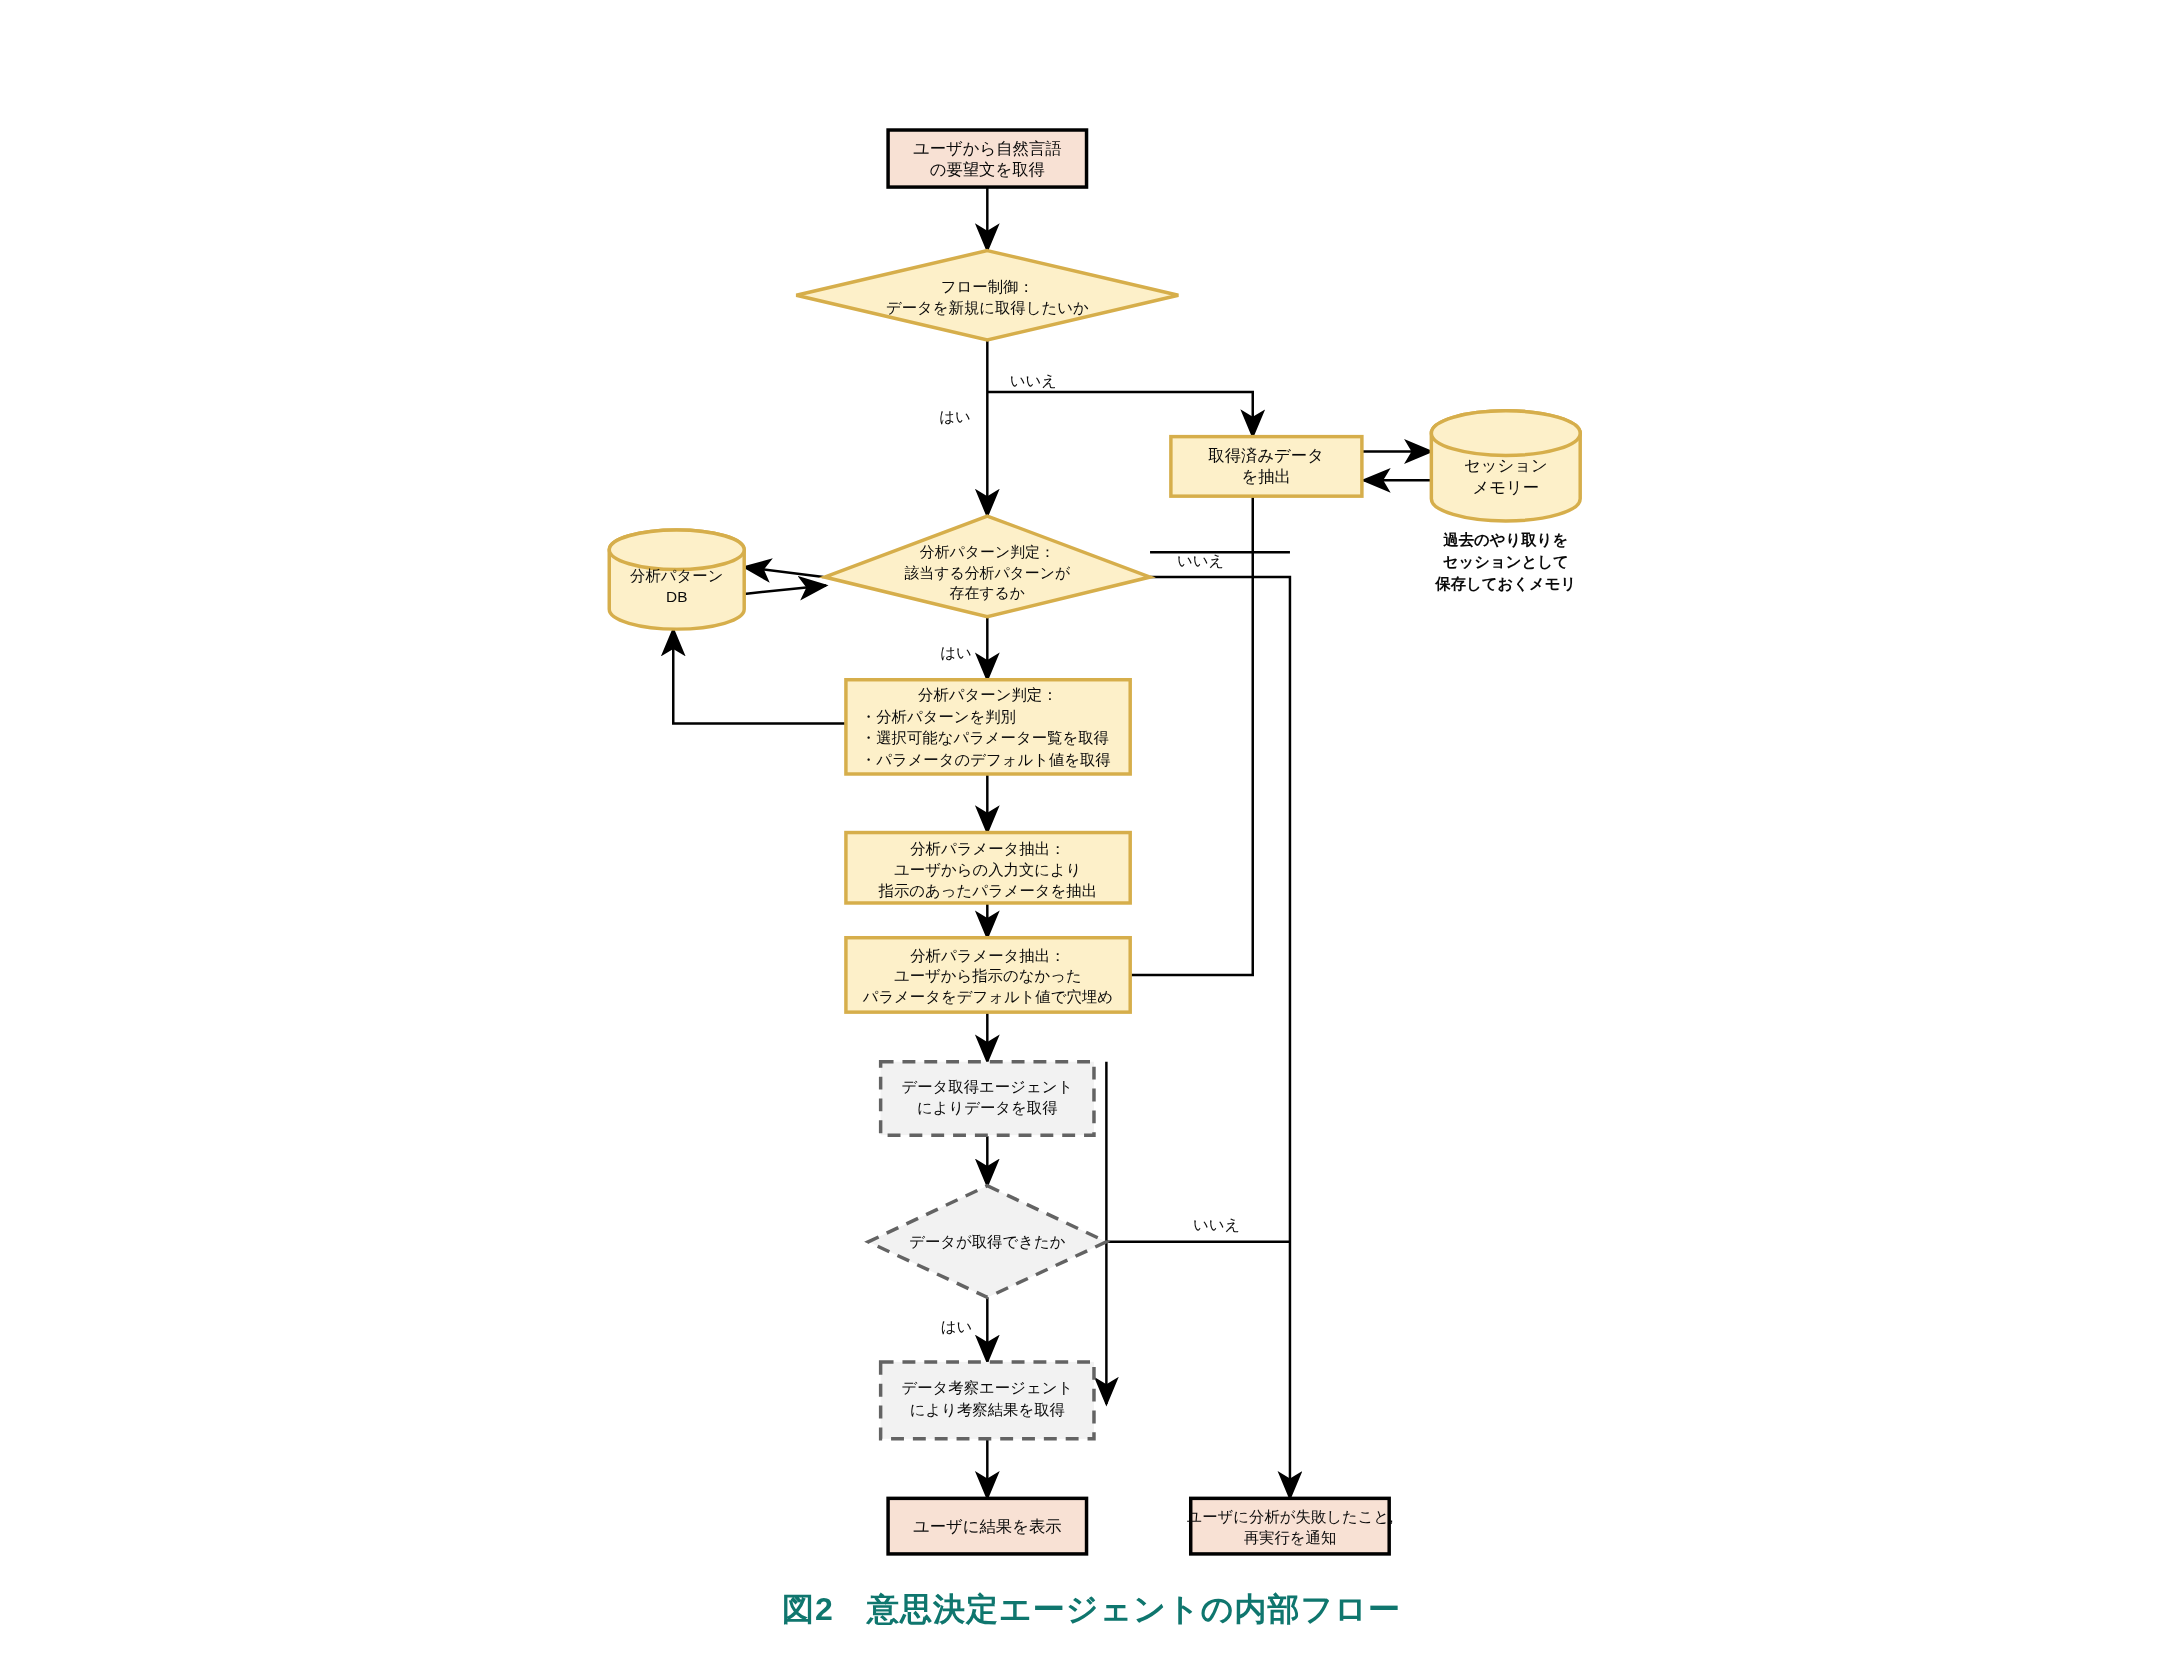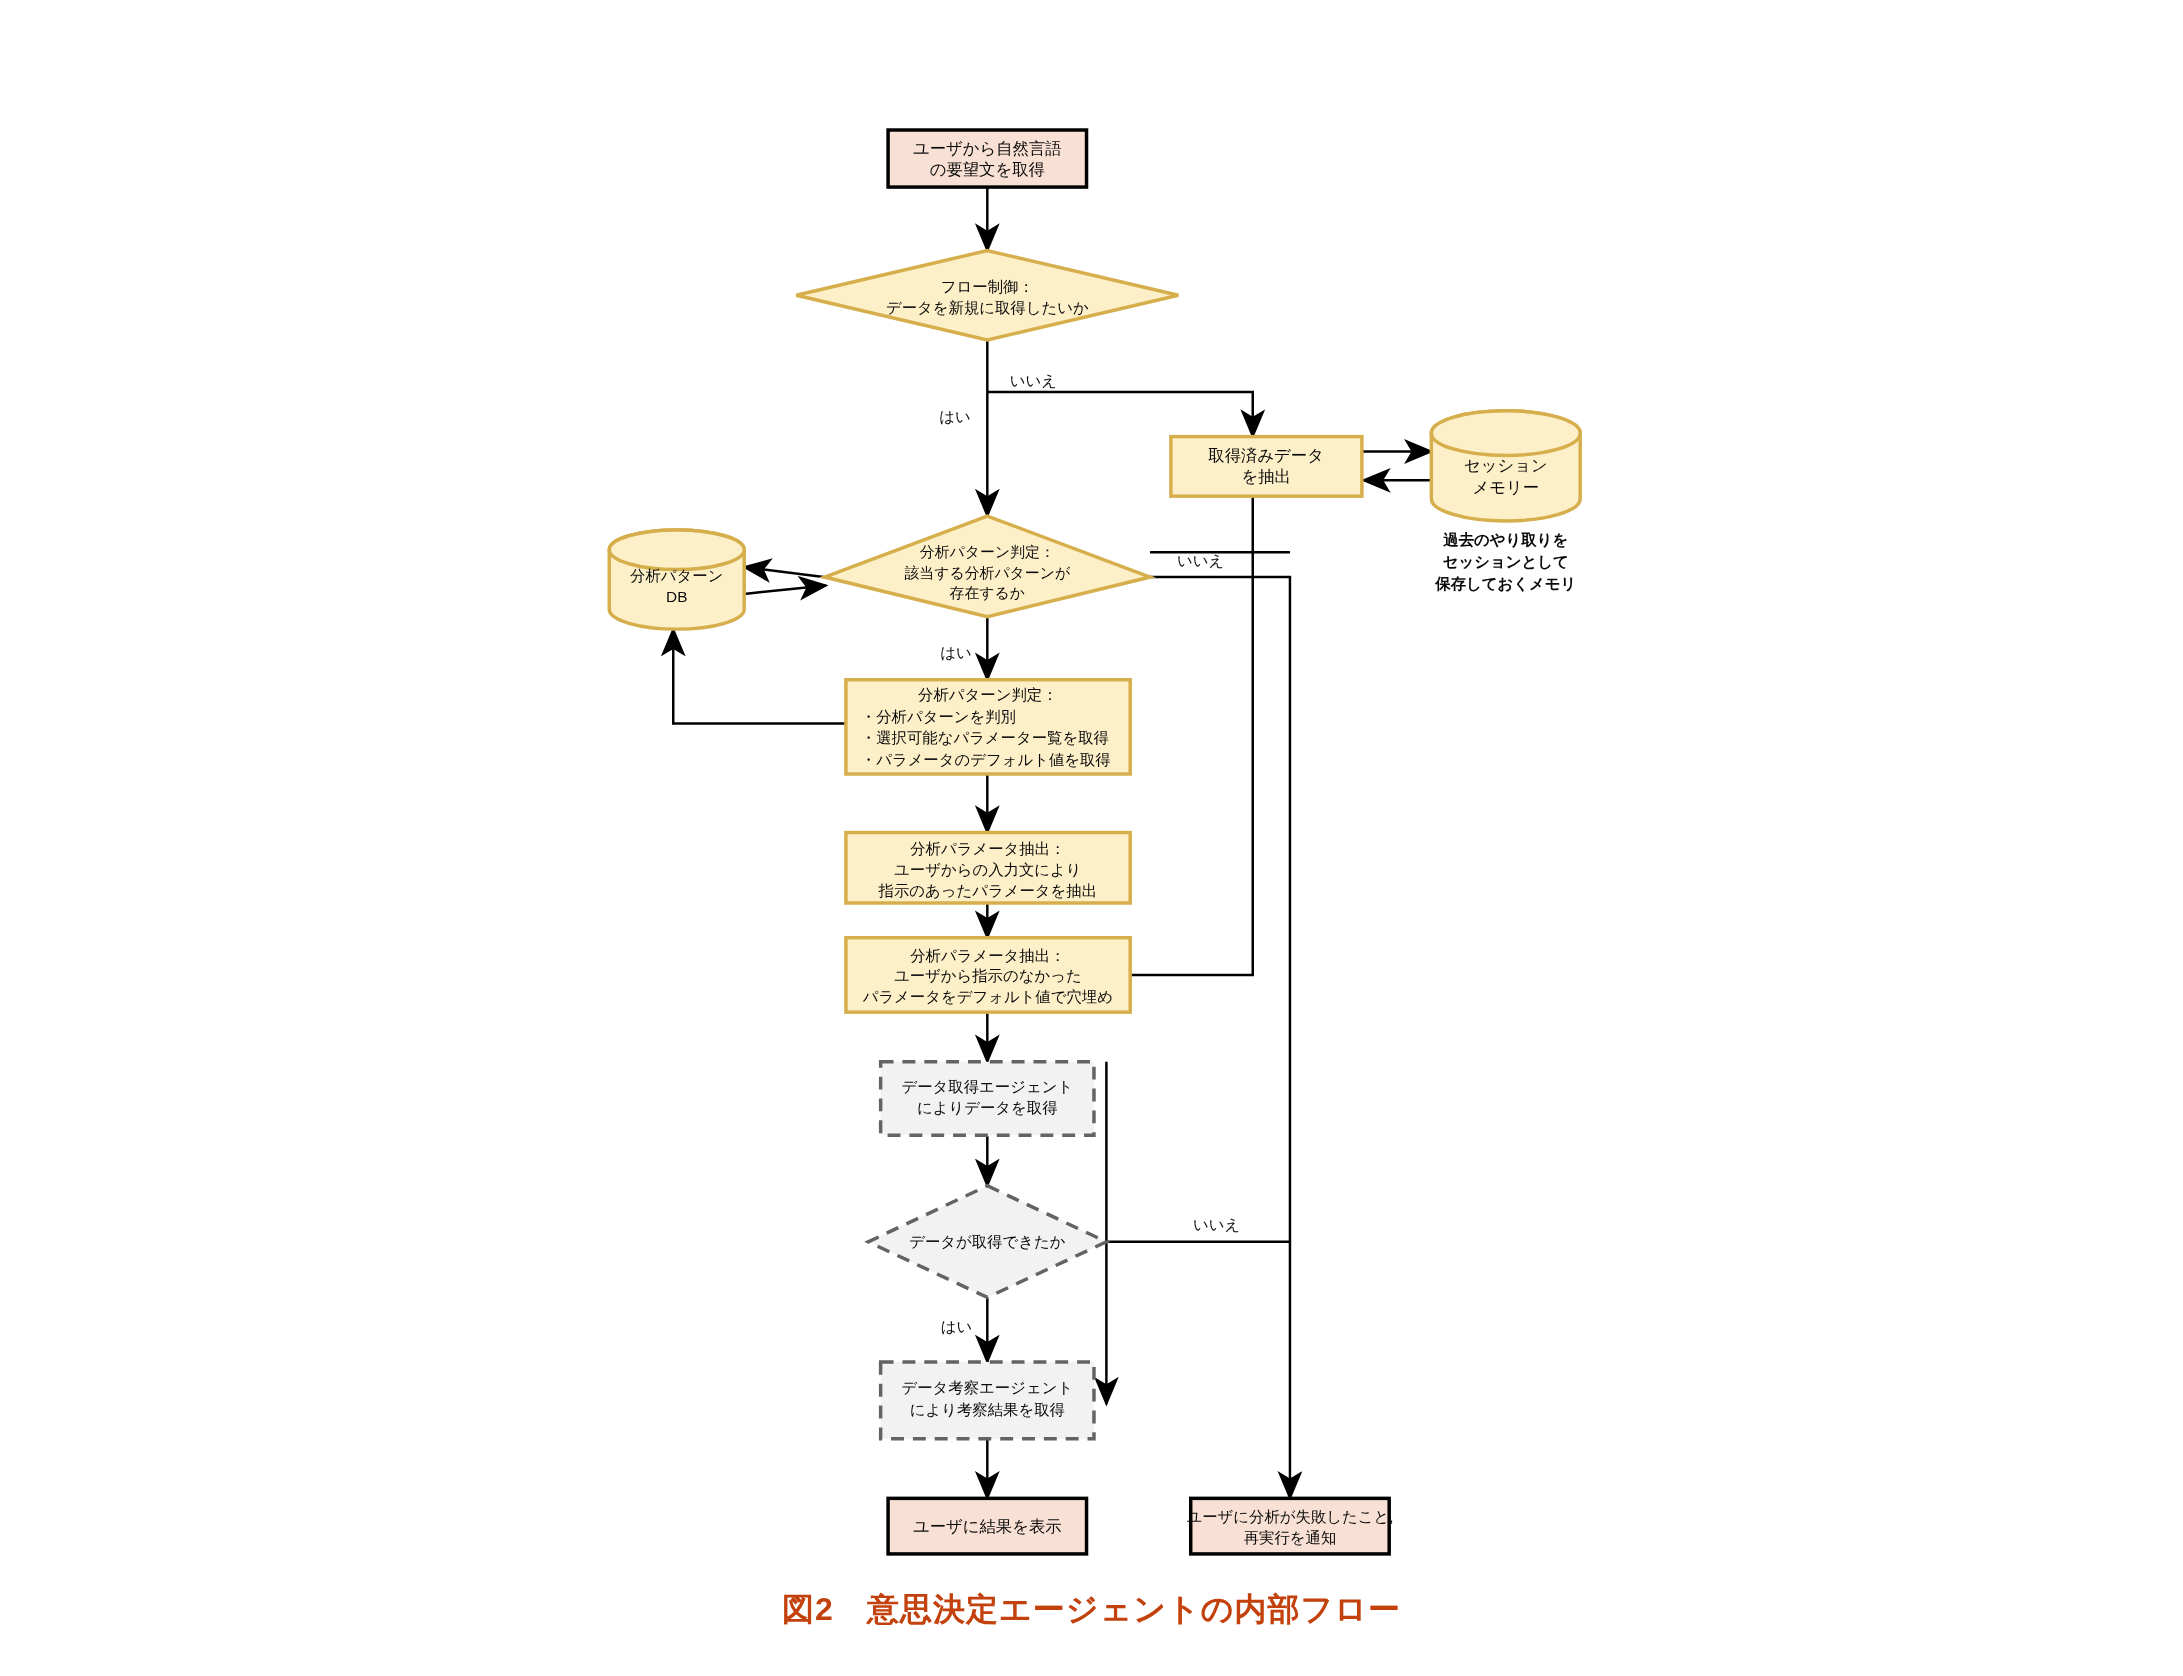--- a/index.html
+++ b/index.html
@@ -6,21 +6,21 @@
   body{width:2183px;height:1676px;font-family:"Liberation Sans","DejaVu Sans",sans-serif;}
   #root{position:relative;width:2183px;height:1676px;background:#fff;overflow:hidden;}
   svg#flow{position:absolute;left:0;top:0;width:2183px;height:1676px;}
   .shape-text{font-family:"Liberation Sans","DejaVu Sans",sans-serif;fill:#0a0a0a;text-anchor:middle;}
   .t30{font-size:30px;}
   .t31{font-size:31px;}
   .t33{font-size:33px;}
   .edge-label{font-family:"Liberation Sans","DejaVu Sans",sans-serif;font-size:31px;fill:#0a0a0a;text-anchor:middle;}
   .note-text{font-family:"Liberation Sans","DejaVu Sans",sans-serif;font-size:31px;fill:#0a0a0a;text-anchor:middle;font-weight:600;}
   .caption{position:absolute;left:0;width:2183px;text-align:center;font-family:"Liberation Sans","DejaVu Sans",sans-serif;
-           font-size:32px;font-weight:bold;color:#c2410c;letter-spacing:1px;}
+           font-size:32px;font-weight:bold;color:#0f766e;letter-spacing:1px;}
   .bullet-text{font-family:"Liberation Sans","DejaVu Sans",sans-serif;fill:#0a0a0a;font-size:31px;text-anchor:start;}
 </style>
 </head>
 <body>
 
 <div id="root">
 
   <svg id="flow" viewBox="0 0 4400 3378">
     <defs>
       <marker id="arrowBlack" markerWidth="14" markerHeight="14" refX="11" refY="5" orient="auto" markerUnits="strokeWidth">

